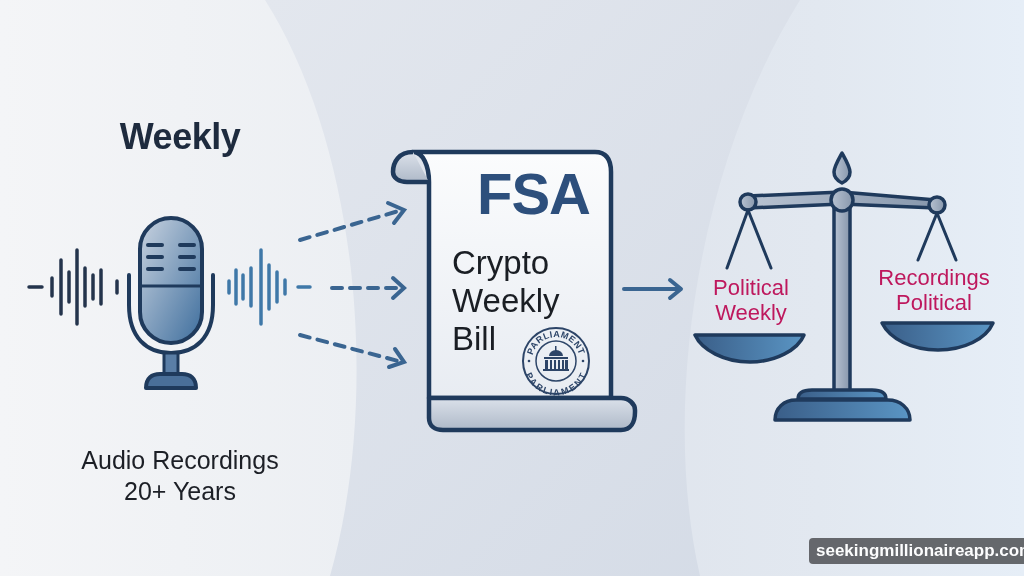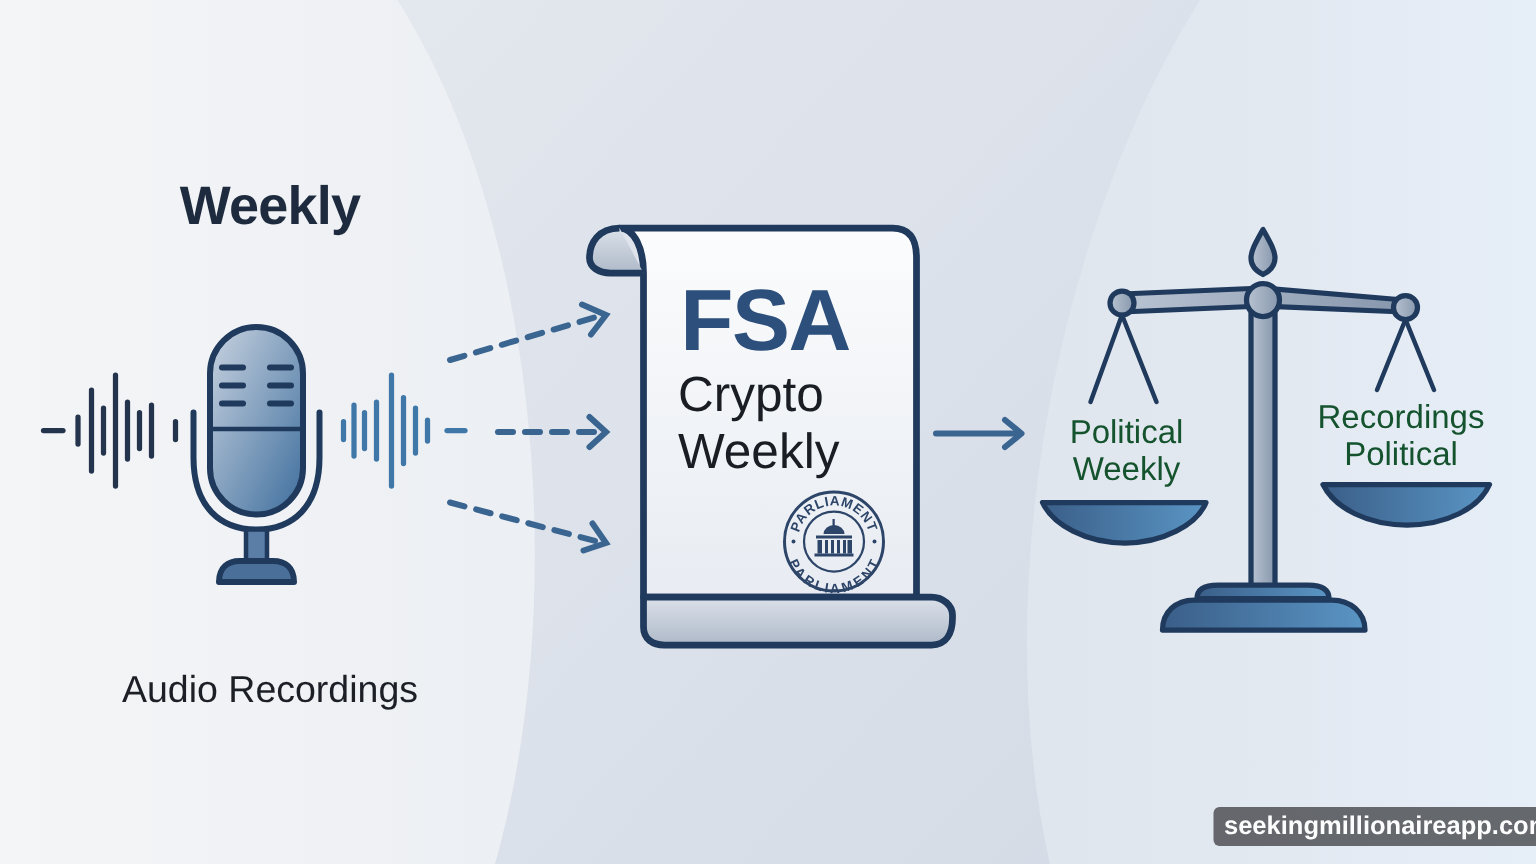--- a/index.html
+++ b/index.html
@@ -4,23 +4,23 @@
 <style>
   html,body{margin:0;padding:0;}
   body{width:1024px;height:576px;overflow:hidden;position:relative;
     font-family:"Liberation Sans","DejaVu Sans",sans-serif;
     background:linear-gradient(90deg,#f4f5f7 0%,#eceff3 35%,#dfe4ec 55%,#e2e8f0 80%,#e6eef7 100%);}
   .bg-center{position:absolute;left:0;top:0;width:1024px;height:576px;z-index:0;}
   .stage{position:absolute;left:0;top:0;width:898px;height:576px;z-index:1;}
   .txt{position:absolute;text-align:center;color:#1f2a3a;}
   .title{left:60px;top:118px;width:240px;font-size:36px;font-weight:bold;line-height:38px;color:#1e2b3e;letter-spacing:-0.5px;}
   .caption{left:40px;top:402px;width:280px;font-size:25px;line-height:31px;color:#1c1f26;margin-top:43px;}
-  .bill-fsa{left:430px;top:184px;width:160px;text-align:center;font-size:58px;font-weight:bold;color:#2d4f7c;line-height:60px;letter-spacing:-1px;}
+  .bill-fsa{left:430px;top:164px;width:160px;text-align:right;font-size:58px;font-weight:bold;color:#2d4f7c;line-height:60px;letter-spacing:-1px;}
   .bill-body{left:452px;top:244px;width:150px;text-align:left;font-size:33px;line-height:38px;color:#1a1e24;}
-  .pan-label{font-size:22px;line-height:25px;color:#14532d;}
+  .pan-label{font-size:22px;line-height:25px;color:#be185d;}
   .left-pan{left:686px;top:275px;width:130px;}
   .right-pan{left:864px;top:265px;width:140px;}
   .watermark{position:absolute;left:809px;top:538px;padding:3px 7px;background:#5b5d61;color:#fff;font-size:17px;font-weight:bold;border-radius:4px;z-index:3;opacity:0.92;}
   .stamp-text{font-size:9px;fill:#2d4568;font-family:"Liberation Sans",sans-serif;font-weight:bold;letter-spacing:0.5px;}
 </style>
 </head>
 <body>
 
 <svg class="bg-center" width="1024" height="576" viewBox="0 0 1024 576">
   <defs>
@@ -84,20 +84,21 @@
         <line x1="160" y1="59" x2="174" y2="59"></line>
     </g>
     <line x1="120" y1="76" x2="182" y2="76" stroke="#1f3a5c" stroke-width="3"></line>
     <path d="M109,65 L109,95 C109,128 127,143 151,143 C175,143 193,128 193,95 L193,65" fill="none" stroke="#1f3a5c" stroke-width="4" stroke-linecap="round"></path>
     <rect x="144" y="143" width="14" height="22" fill="#5a7ea6" stroke="#1f3a5c" stroke-width="3"></rect>
     <path d="M126,178 C126,168 132,164 140,164 L162,164 C170,164 176,168 176,178 Z" fill="#4a6f99" stroke="#1f3a5c" stroke-width="4" stroke-linejoin="round"></path>
   </svg>
 
   <div class="txt caption">
     <div>Audio Recordings</div>
+    <div>20+ Years</div>
   </div>
 
   <svg style="position:absolute;left:290px;top:195px;" width="130" height="175" viewBox="0 0 130 175">
     <g stroke="#3a6591" stroke-width="4" stroke-linecap="round" fill="none">
       <path d="M10,45 L112,15" stroke-dasharray="10,8"></path>
       <path d="M98,8 L114,15 L104,28"></path>
       <path d="M42,93 L112,93" stroke-dasharray="10,8"></path>
       <path d="M103,83 L114,93 L103,103"></path>
       <path d="M10,140 L112,167" stroke-dasharray="10,8"></path>
       <path d="M105,154 L114,167 L99,172"></path>
@@ -117,20 +118,21 @@
     </defs>
     <path d="M28,4 L210,4 C222,4 226,12 226,24 L226,250 L44,250 L44,34 C44,18 38,4 28,4 Z" fill="url(#paper)" stroke="#1f3a5c" stroke-width="4.5" stroke-linejoin="round"></path>
     <path d="M28,4 C14,4 8,14 8,24 C8,30 14,34 22,34 L44,34" fill="url(#curl)" stroke="#1f3a5c" stroke-width="4.5" stroke-linejoin="round"></path>
     <path d="M44,250 L44,270 C44,278 50,282 58,282 L236,282 C246,282 250,274 250,264 L250,262 C250,256 244,250 236,250 Z" fill="url(#curl)" stroke="#1f3a5c" stroke-width="4.5" stroke-linejoin="round"></path>
   </svg>
 
   <div class="txt bill-fsa">FSA</div>
   <div class="txt bill-body">
     <div>Crypto</div>
     <div>Weekly</div>
+    <div>Bill</div>
   </div>
 
   <svg style="position:absolute;left:520px;top:325px;" width="72" height="72" viewBox="0 0 72 72">
     <defs>
       <path id="arcTop" d="M12,36 A24,24 0 0 1 60,36"></path>
       <path id="arcBot" d="M10,38 A26,26 0 0 0 62,38"></path>
     </defs>
     <circle cx="36" cy="36" r="33" fill="none" stroke="#2d4568" stroke-width="2"></circle>
     <circle cx="36" cy="36" r="20" fill="none" stroke="#2d4568" stroke-width="1.5"></circle>
     <text class="stamp-text"><textPath href="#arcTop" startOffset="50%" text-anchor="middle">PARLIAMENT</textPath></text>

